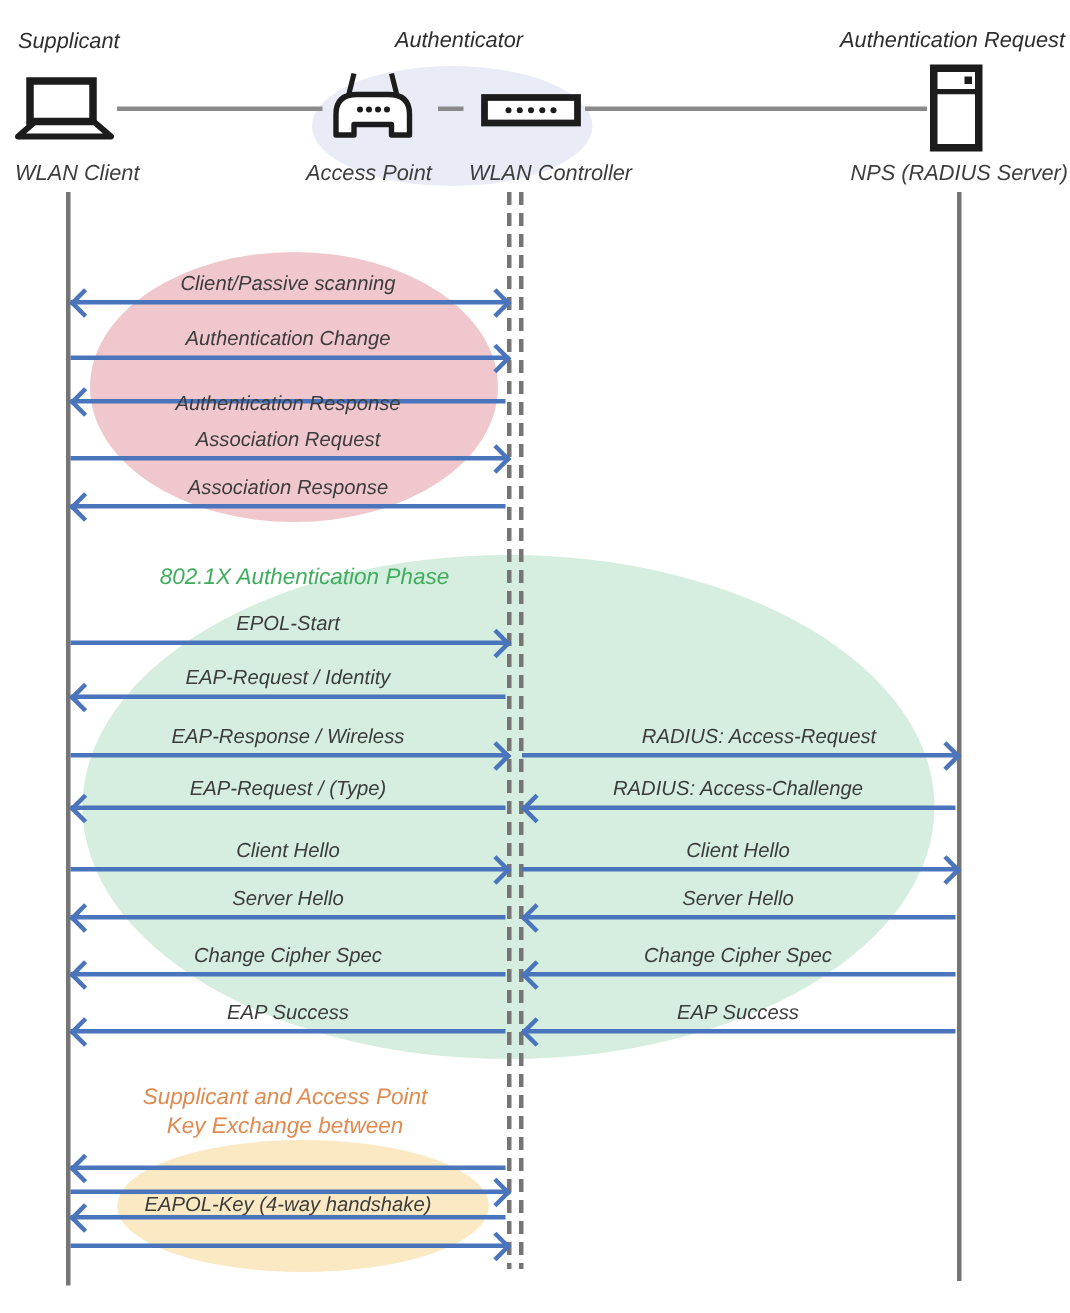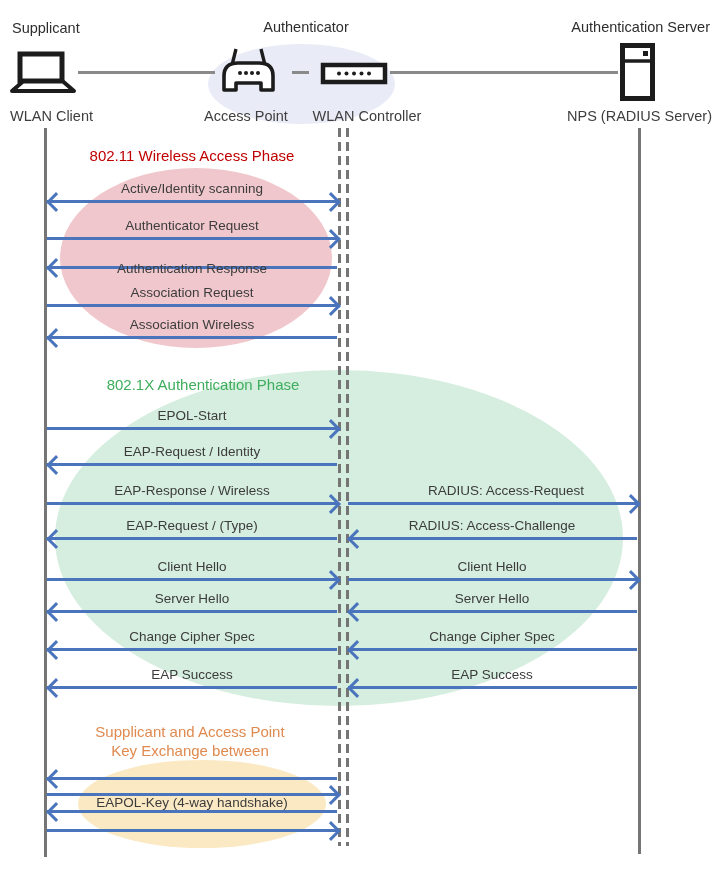--- a/index.html
+++ b/index.html
@@ -1,17 +1,17 @@
 <!DOCTYPE html>
 <html style="--phase1-title: #C00000; --phase2-title: #3FAE5C; --phase3-title: #E08A50; --phase1-fill: #F0C7CC; --phase2-fill: #D5EEDF; --phase3-fill: #FBE9C4; --header-fill: #E9ECF6; --arrow: #4A74BC; --lifeline: #757575; --text: #3C3C3C;"><head>
 <meta charset="utf-8">
 <style>
   html,body{margin:0;padding:0;background:#fff;}
   .canvas{position:relative;width:713px;height:875px;background:#fff;overflow:hidden;
-          font-family:"Liberation Sans", sans-serif;color:#3c3c3c;}
+          font-family:"Liberation Sans", sans-serif;color:#3c3c3c;font-style:italic;}
   .abs{position:absolute;}
   .ellipse{position:absolute;border-radius:50%;}
   .role-label{position:absolute;font-size:14.5px;color:#2e2e2e;white-space:nowrap;}
   .dev-label{position:absolute;font-size:14.5px;color:#3e3e3e;white-space:nowrap;text-align:center;}
   .connector{position:absolute;height:3px;background:#8a8a8a;}
   .lifeline-solid{position:absolute;width:3px;background:var(--lifeline,#757575);}
   .lifeline-dashed{position:absolute;width:3px;
      background:repeating-linear-gradient(to bottom,var(--lifeline,#757575) 0 9px,transparent 9px 14px);}
   .phase-title{position:absolute;font-size:15px;text-align:center;white-space:nowrap;}
   .msg-line{position:absolute;height:2.5px;background:var(--arrow,#4a74bc);}
@@ -21,21 +21,21 @@
   .msg-label{position:absolute;width:300px;text-align:center;font-size:13.5px;color:var(--text,#3c3c3c);white-space:nowrap;}
   svg line, svg path, svg rect{vector-effect:none;}
 </style>
 </head>
 <body>
 
 <div class="canvas">
 
   <div class="role-label" style="left:12px;top:20px;">Supplicant</div>
   <div class="role-label" style="left:246px;top:19px;width:120px;text-align:center;">Authenticator</div>
-  <div class="role-label" style="left:560px;top:19px;width:150px;text-align:right;">Authentication Server</div>
+  <div class="role-label" style="left:560px;top:19px;width:150px;text-align:right;">Authentication Request</div>
 
   <div class="ellipse" style="left:208px;top:44px;width:187px;height:80px;background:var(--header-fill,#E9ECF6);"></div>
 
   <div class="connector" style="left:78px;top:71px;width:137px;"></div>
   <div class="connector" style="left:292px;top:71px;width:17px;"></div>
   <div class="connector" style="left:390px;top:71px;width:228px;"></div>
 
   <svg class="abs" style="left:9px;top:50px;" width="68" height="45" viewBox="0 0 68 45">
     <rect x="11" y="4" width="42" height="27" fill="#fff" stroke="#1c1c1c" stroke-width="5"></rect>
     <path d="M3 41 L14 31.5 H54 L65 41 Z" fill="#fff" stroke="#1c1c1c" stroke-width="4" stroke-linejoin="round"></path>
@@ -73,44 +73,43 @@
 
   <div class="ellipse" style="left:60px;top:168px;width:272px;height:180px;background:var(--phase1-fill,#F0C7CC);"></div>
   <div class="ellipse" style="left:55px;top:370px;width:568px;height:336px;background:var(--phase2-fill,#D5EEDF);"></div>
   <div class="ellipse" style="left:78px;top:760px;width:248px;height:88px;background:var(--phase3-fill,#FBE9C4);"></div>
 
   <div class="lifeline-solid" style="left:44px;top:128px;height:729px;"></div>
   <div class="lifeline-dashed" style="left:338px;top:128px;height:718px;"></div>
   <div class="lifeline-dashed" style="left:346px;top:128px;height:718px;"></div>
   <div class="lifeline-solid" style="left:638px;top:128px;height:726px;"></div>
 
-  <div class="phase-title" style="left:52px;top:147px;width:280px;color:var(--phase1-title,#C00000);">802.11 Wireless Access Phase</div>
   <div class="phase-title" style="left:63px;top:376px;width:280px;color:var(--phase2-title,#3FAE5C);">802.1X Authentication Phase</div>
   <div class="phase-title" style="left:50px;top:722px;width:280px;color:var(--phase3-title,#E08A50);line-height:19px;">
     <div>Supplicant and Access Point</div>
     <div>Key Exchange between</div>
   </div>
 
   <div id="messages">
       <div class="msg-line" style="left: 47px; width: 290px; top: 200px;"></div>
       <div class="ah ah-r" style="left: 324px; top: 195px;"></div>
       <div class="ah ah-l" style="left: 49px; top: 195px;"></div>
-      <div class="msg-label" style="left: 42px; top: 181px;">Active/Identity scanning</div>
+      <div class="msg-label" style="left: 42px; top: 181px;">Client/Passive scanning</div>
       <div class="msg-line" style="left: 47px; width: 290px; top: 237px;"></div>
       <div class="ah ah-r" style="left: 324px; top: 232px;"></div>
-      <div class="msg-label" style="left: 42px; top: 218px;">Authenticator Request</div>
+      <div class="msg-label" style="left: 42px; top: 218px;">Authentication Change</div>
       <div class="msg-line" style="left: 47px; width: 290px; top: 266px;"></div>
       <div class="ah ah-l" style="left: 49px; top: 261px;"></div>
       <div class="msg-label" style="left: 42px; top: 247px; margin-top: 14px;">Authentication Response</div>
       <div class="msg-line" style="left: 47px; width: 290px; top: 304px;"></div>
       <div class="ah ah-r" style="left: 324px; top: 299px;"></div>
       <div class="msg-label" style="left: 42px; top: 285px;">Association Request</div>
       <div class="msg-line" style="left: 47px; width: 290px; top: 336px;"></div>
       <div class="ah ah-l" style="left: 49px; top: 331px;"></div>
-      <div class="msg-label" style="left: 42px; top: 317px;">Association Wireless</div>
+      <div class="msg-label" style="left: 42px; top: 317px;">Association Response</div>
       <div class="msg-line" style="left: 47px; width: 290px; top: 427px;"></div>
       <div class="ah ah-r" style="left: 324px; top: 422px;"></div>
       <div class="msg-label" style="left: 42px; top: 408px;">EPOL-Start</div>
       <div class="msg-line" style="left: 47px; width: 290px; top: 463px;"></div>
       <div class="ah ah-l" style="left: 49px; top: 458px;"></div>
       <div class="msg-label" style="left: 42px; top: 444px;">EAP-Request / Identity</div>
       <div class="msg-line" style="left: 47px; width: 290px; top: 502px;"></div>
       <div class="ah ah-r" style="left: 324px; top: 497px;"></div>
       <div class="msg-label" style="left: 42px; top: 483px;">EAP-Response / Wireless</div>
       <div class="msg-line" style="left: 348px; width: 289px; top: 502px;"></div>

